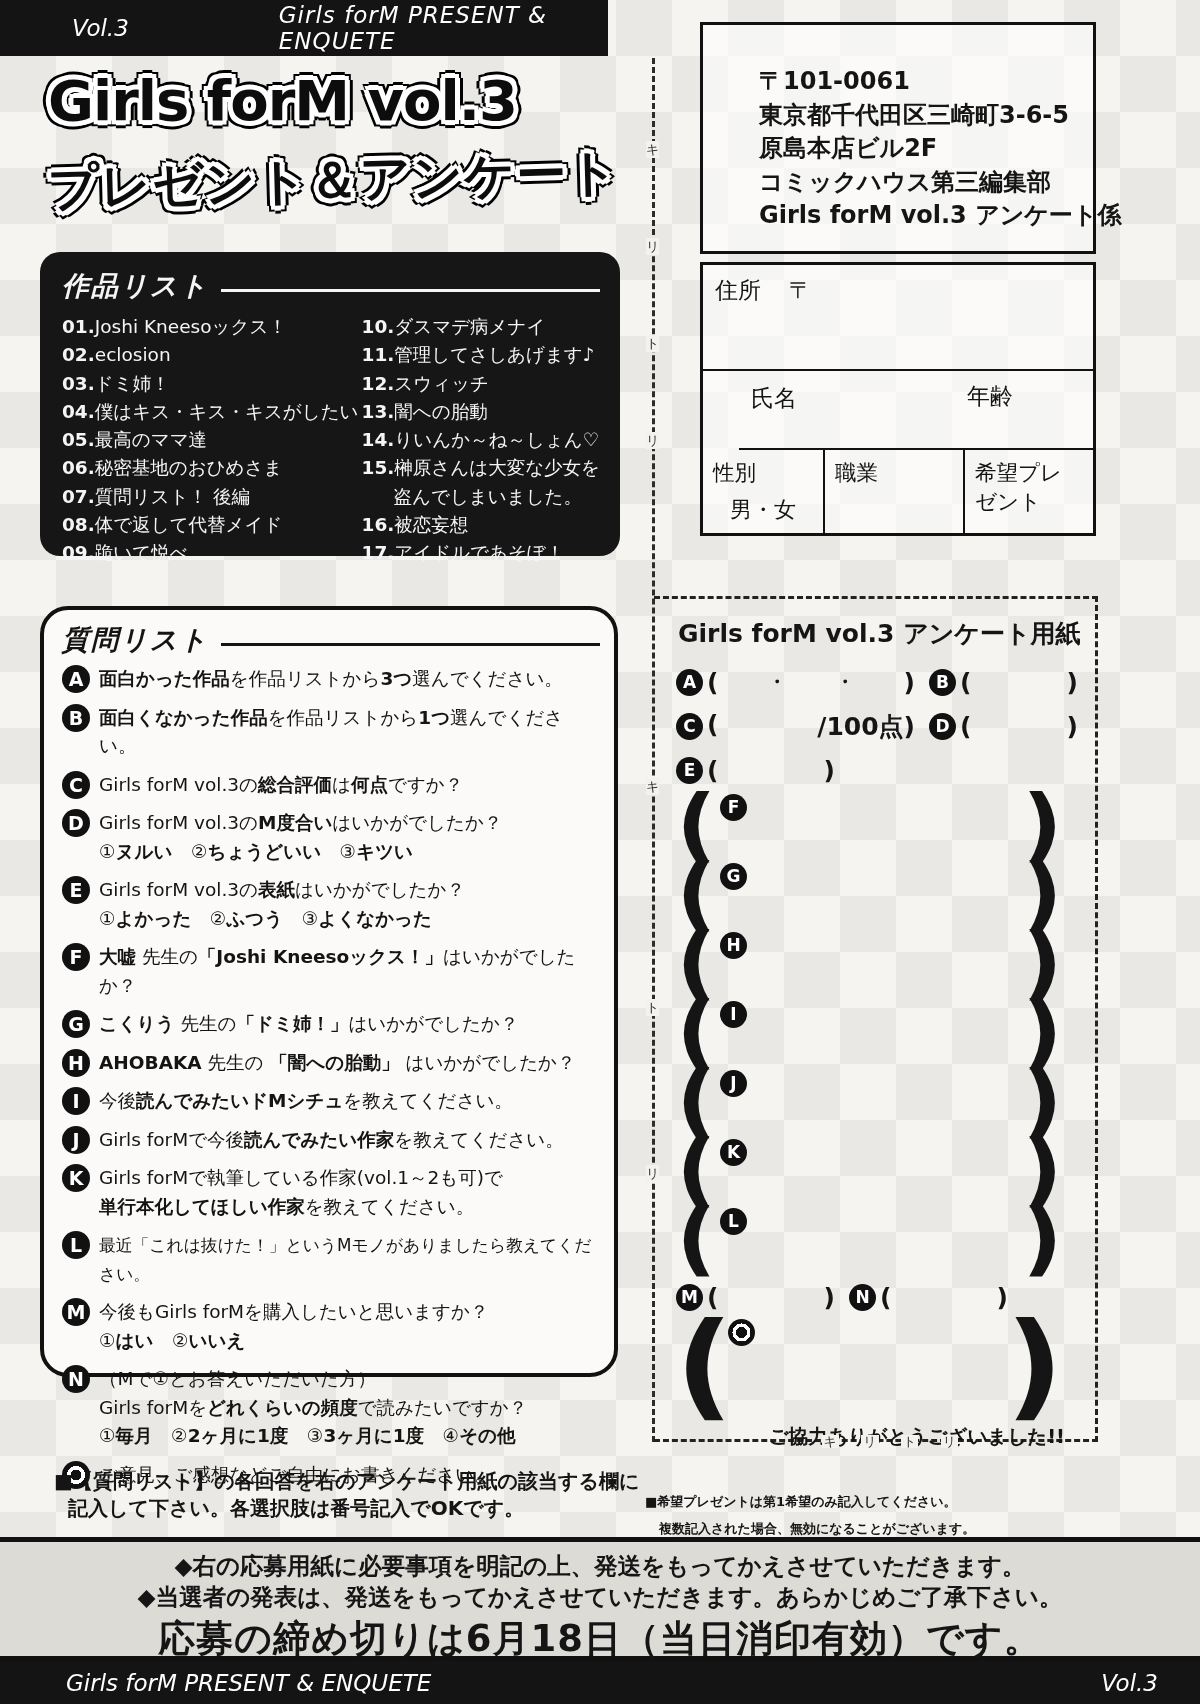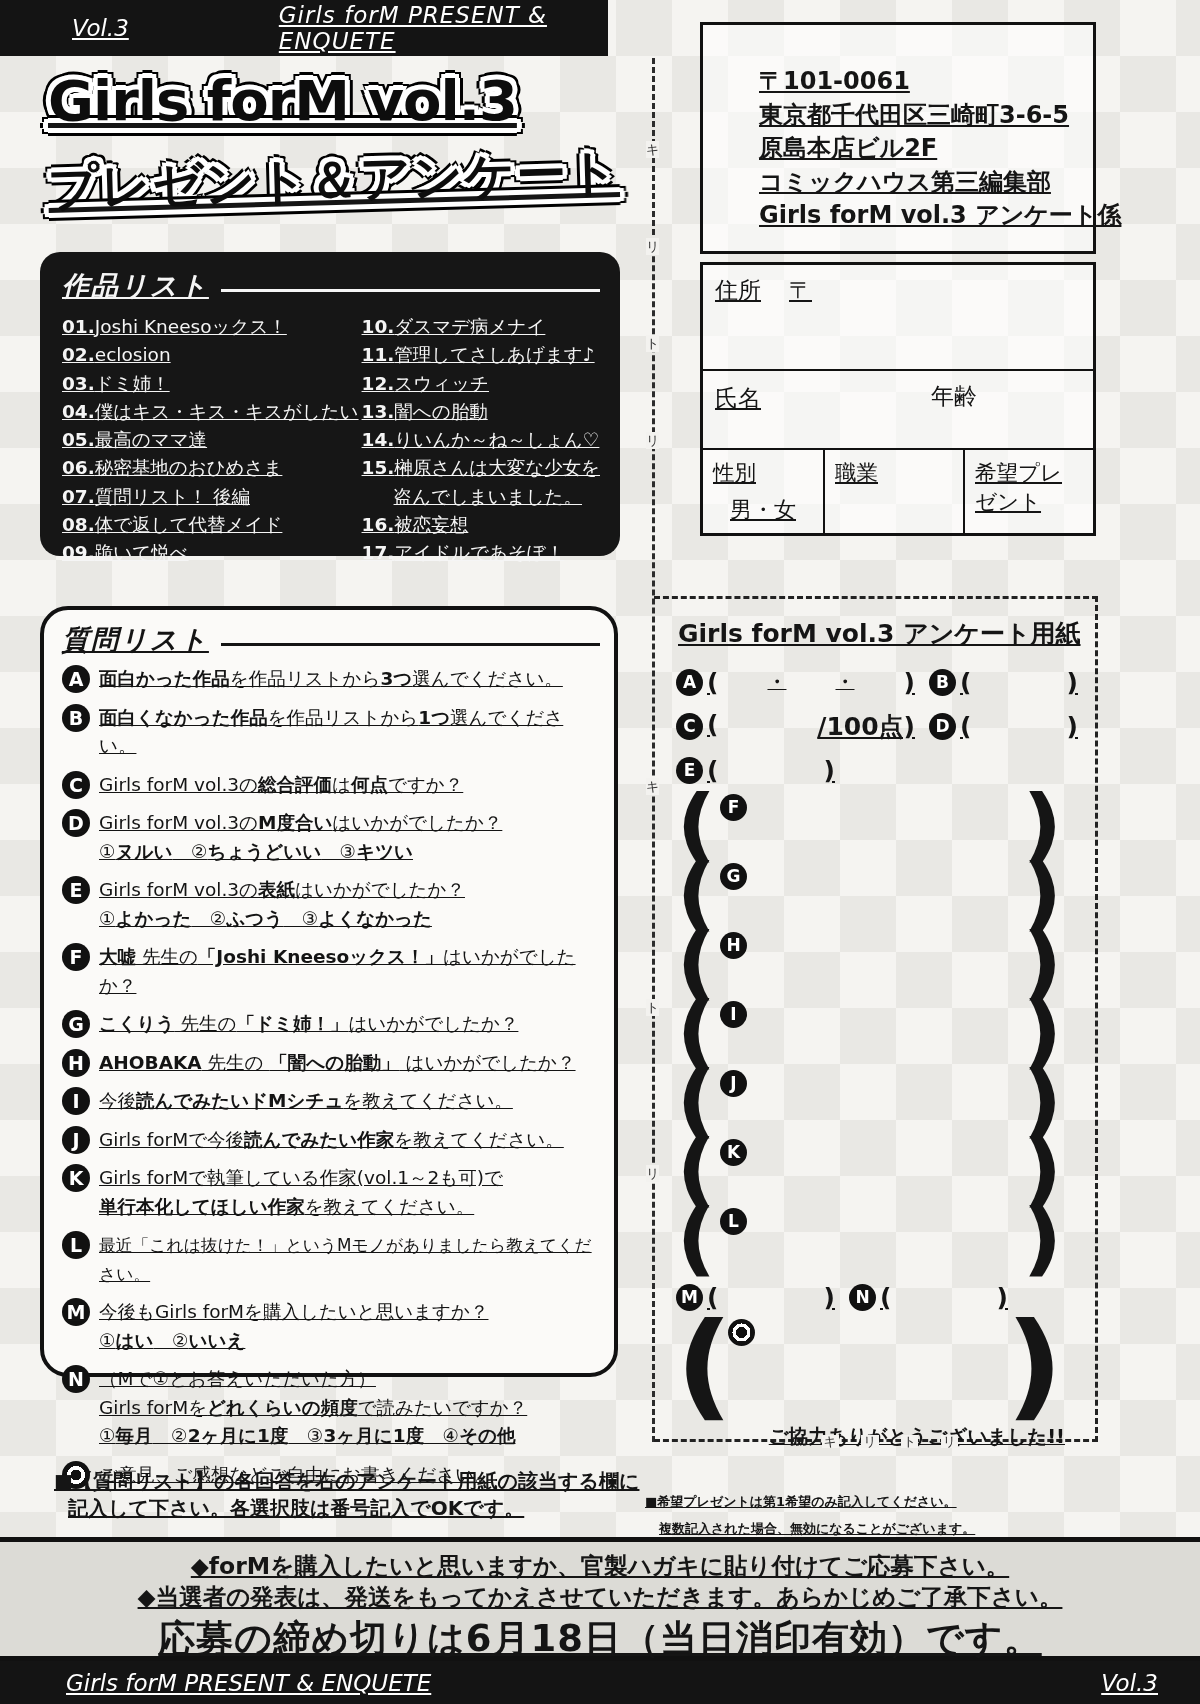--- a/index.html
+++ b/index.html
@@ -4,21 +4,21 @@
 <style>
   html,body{margin:0;padding:0;}
   body{
     width:1200px;height:1704px;position:relative;overflow:hidden;
     font-family:"DejaVu Sans","Liberation Sans",sans-serif;color:#151515;
     background:#f4f3f0;
   }
   #checker{position:absolute;inset:0;
     background:repeating-conic-gradient(#e7e6e2 0% 25%, #f5f4f1 0% 50%);
     background-size:112px 112px;opacity:.85;}
-  .abs{position:absolute;text-decoration:underline;}
+  .abs{position:absolute;}
 
   
   #header-bar{left:0;top:0;width:608px;height:56px;background:#141414;display:flex;align-items:center;color:#fff;font-style:italic;}
   #header-vol{margin-left:72px;font-size:23px;}
   #header-title{margin-left:150px;font-size:23px;letter-spacing:1px;}
   #footer-bar{left:0;top:1661px;width:1200px;height:43px;background:#141414;color:#fff;display:flex;align-items:center;font-style:italic;font-size:23px;}
   #footer-left{margin-left:66px;}
   #footer-right{margin-left:auto;margin-right:42px;}
 
   
@@ -61,21 +61,21 @@
   #cut-line{left:652px;top:58px;height:1384px;border-left:3px dashed #2c2c2c;width:0;}
   .cut-char{position:absolute;left:-9px;font-size:13px;color:#333;background:#f3f2ef;padding:2px 0;line-height:1;}
 
   
   #address-box{left:700px;top:22px;width:396px;height:232px;border:3.5px solid #111;box-sizing:border-box;padding:40px 0 0 56px;font-weight:700;background:rgba(255,255,255,.55);}
   .addr-line{font-size:24px;line-height:33.5px;white-space:nowrap;}
 
   
   #personal-form{left:700px;top:262px;width:396px;height:274px;border:3px solid #111;box-sizing:border-box;display:flex;flex-direction:column;background:rgba(255,255,255,.55);}
   .pf-row1{height:114px;border-bottom:2.5px solid #111;padding:10px 12px;font-size:23px;display:flex;gap:28px;box-sizing:border-box;}
-  .pf-row2{height:84px;border-bottom:2.5px solid #111;padding:12px 12px;font-size:23px;position:relative;box-sizing:border-box;}
+  .pf-row2{height:84px;border-bottom:2.5px solid #111;padding:12px 12px;font-size:23px;position:relative;box-sizing:border-box;margin-left:36px;}
   .pf-age{position:absolute;left:228px;top:10px;}
   .pf-row3{flex:1;display:flex;}
   .pf-cell{padding:8px 10px;font-size:21.5px;box-sizing:border-box;}
   .pf-cell.c1{width:120px;}
   .pf-cell.c2{width:140px;border-left:2.5px solid #111;}
   .pf-cell.c3{flex:1;border-left:2.5px solid #111;}
   .gender-value{text-align:center;margin-top:8px;font-size:22px;}
 
   
   #answer-box{left:654px;top:596px;width:444px;height:846px;border-top:3px dashed #222;border-right:3px dashed #222;border-bottom:3px dashed #222;box-sizing:border-box;padding:10px 12px 0 22px;}
@@ -409,21 +409,21 @@
     <span class="sheet-cut-char" style="left: 56%; position: absolute;">ト</span>
     <span class="sheet-cut-char" style="left: 65%; position: absolute;">リ</span>
   </div>
 
 <div id="right-note" class="abs">
   <div>■希望プレゼントは第1希望のみ記入してください。</div>
   <div class="l2">複数記入された場合、無効になることがございます。</div>
 </div>
 
 <div id="banner" class="abs">
-  <div class="banner-note">◆forMを購入したいと思いますか、官製ハガキに貼り付けてご応募下さい。</div>
+  <div class="banner-note">◆右の応募用紙に必要事項を明記の上、発送をもってかえさせていただきます。</div>
   <div class="banner-note">◆当選者の発表は、発送をもってかえさせていただきます。あらかじめご了承下さい。</div>
   <div id="banner-deadline">応募の締め切りは6月18日（当日消印有効）です。</div>
 </div>
 
 <div id="footer-bar" class="abs">
   <span id="footer-left">Girls forM PRESENT &amp; ENQUETE</span>
   <span id="footer-right">Vol.3</span>
 </div>
 
 </body></html>

